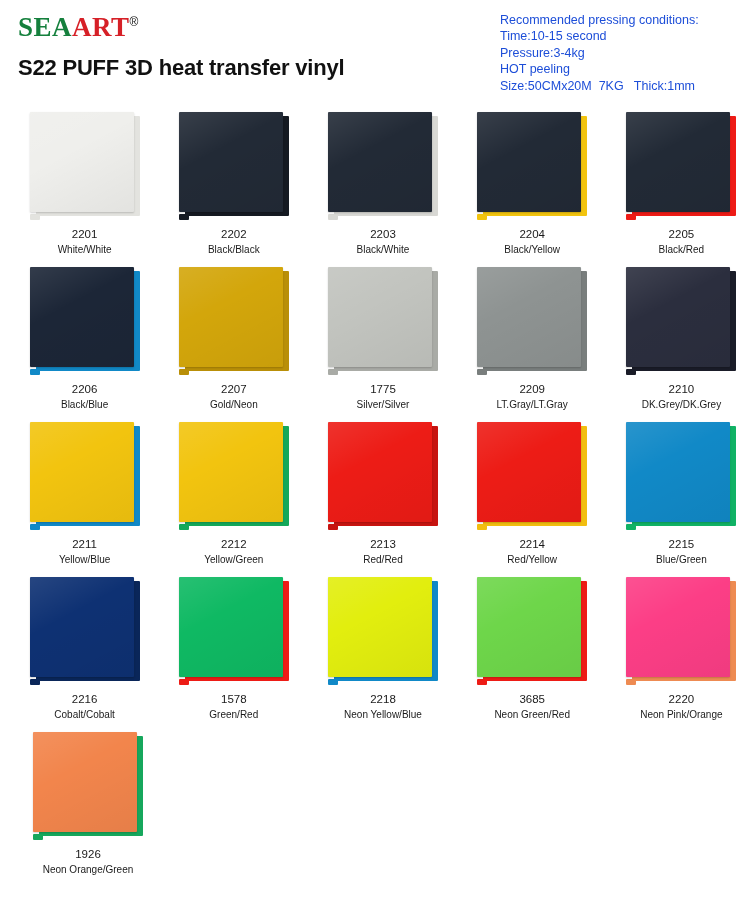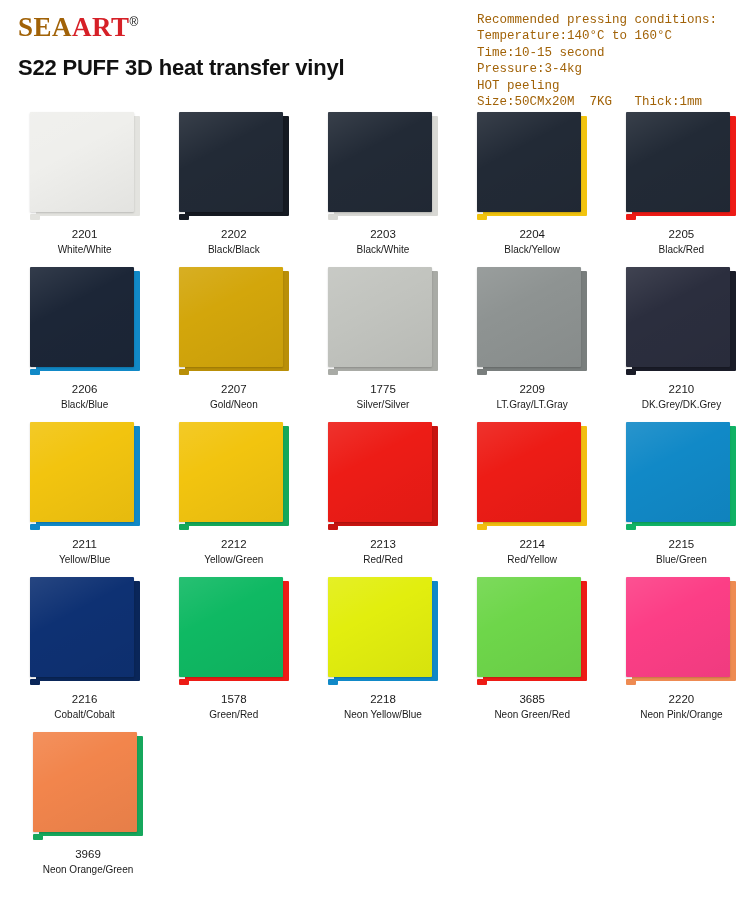--- a/index.html
+++ b/index.html
@@ -27,46 +27,45 @@
     top: 14px;
   }
   .logo {
     font-family: "Liberation Serif", serif;
     font-weight: bold;
     font-size: 27px;
     letter-spacing: 0.5px;
     line-height: 1;
     white-space: nowrap;
   }
-  .logo .sea { color: #a16207; }
+  .logo .sea { color: #15803d; }
   .logo .art { color: #d62027; }
   .logo .reg {
     font-family: "Liberation Sans", sans-serif;
     font-size: 12px;
     vertical-align: super;
     color: #111111;
     font-weight: normal;
   }
   .product-title {
     margin-top: 14px;
     font-size: 22px;
     font-weight: bold;
     color: #111111;
     letter-spacing: -0.2px;
     white-space: nowrap;
   }
   .conditions {
     position: absolute;
-    left: 477px;
+    left: 500px;
     top: 12px;
     font-size: 12.5px;
     line-height: 16.4px;
-    color: #a16207;
+    color: #1d4ed8;
     white-space: nowrap;
-    font-family: Liberation Mono, monospace;
   }
   .conditions div { white-space: pre; }
 
   
   .grid {
     position: relative;
     padding: 0 0 0 0;
   }
   .row {
     display: flex;
@@ -148,21 +147,20 @@
 
 <div class="header">
 
   <div class="brand-block">
     <div class="logo"><span class="sea">SEA</span><span class="art">ART</span><span class="reg">®</span></div>
     <div class="product-title">S22 PUFF 3D heat transfer vinyl</div>
   </div>
 
   <div class="conditions">
     <div>Recommended pressing conditions:</div>
-    <div>Temperature:140°C to 160°C</div>
     <div>Time:10-15 second</div>
     <div>Pressure:3-4kg</div>
     <div>HOT peeling</div>
     <div>Size:50CMx20M  7KG   Thick:1mm</div>
   </div>
 
 </div>
 
 <div class="grid" id="swatch-grid">
     <div class="row">
@@ -394,18 +392,18 @@
       </div>
     </div>
     <div class="row">
       <div class="cell">
         <div class="swatch-wrap">
           <div class="backing" style="background: rgb(22, 167, 92);"></div>
           <div class="backing-corner" style="background: rgb(22, 167, 92);"></div>
           <div class="front" style="background: rgb(242, 133, 76);"></div>
         </div>
         <div class="labels">
-          <div class="code">3969</div>
+          <div class="code">1926</div>
           <div class="name">Neon Orange/Green</div>
         </div>
       </div>
     </div>
   </div>
 
 </body></html>

